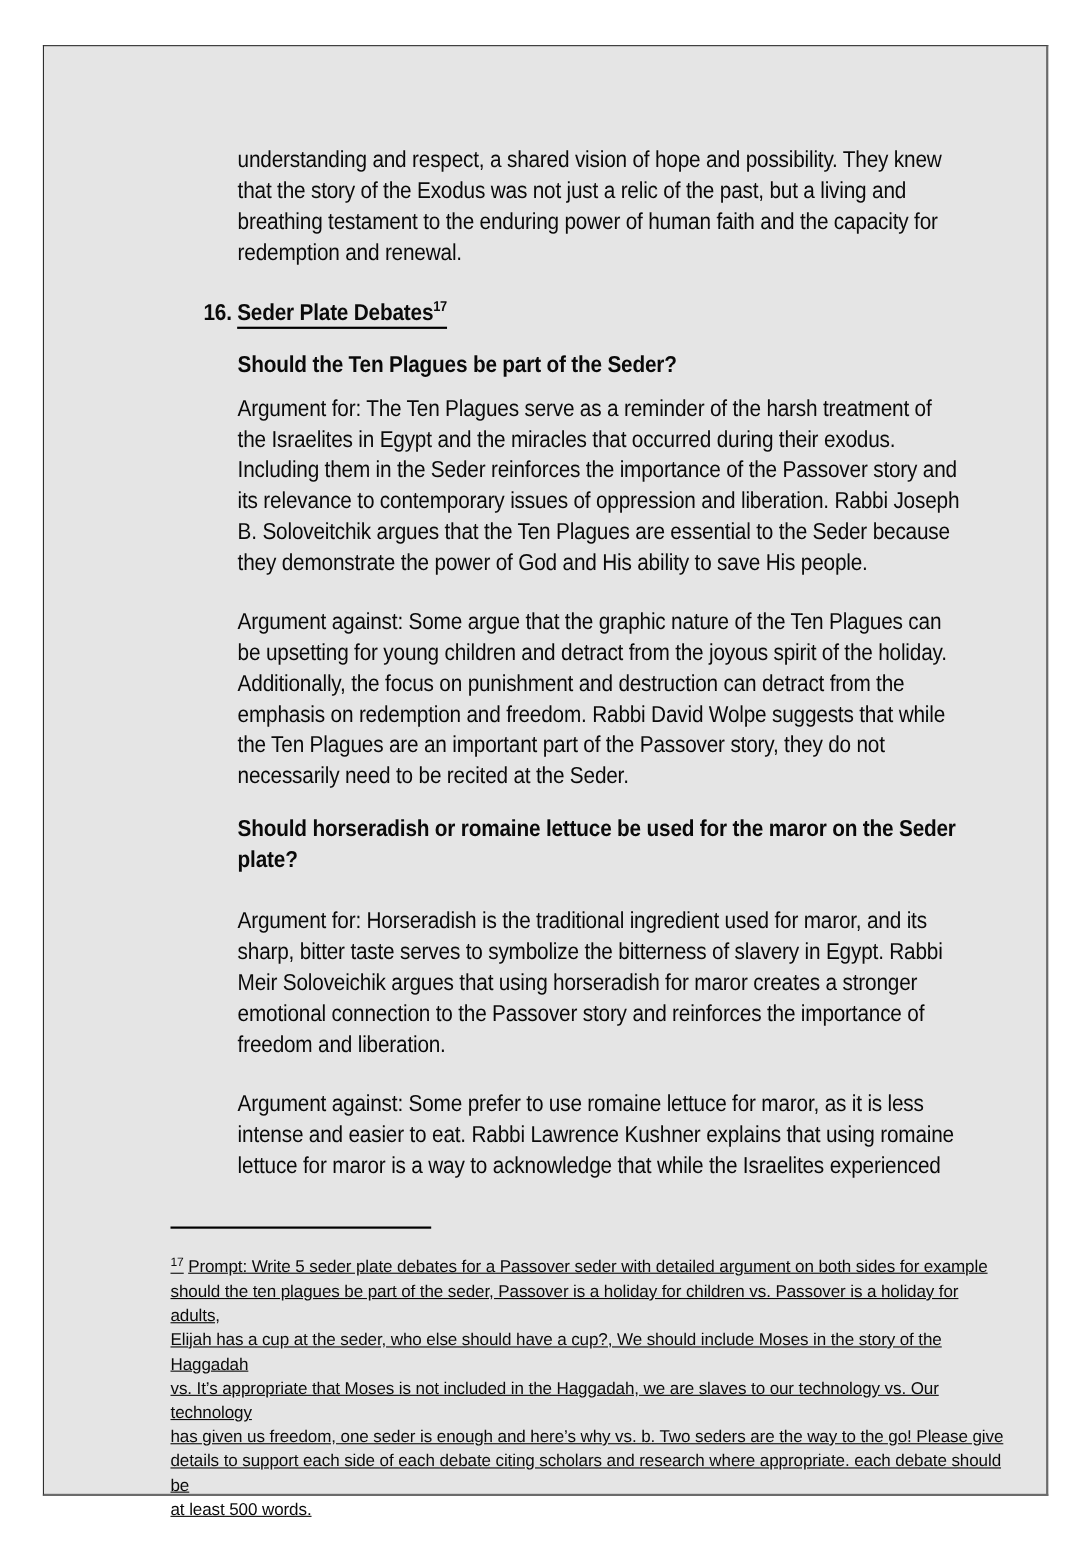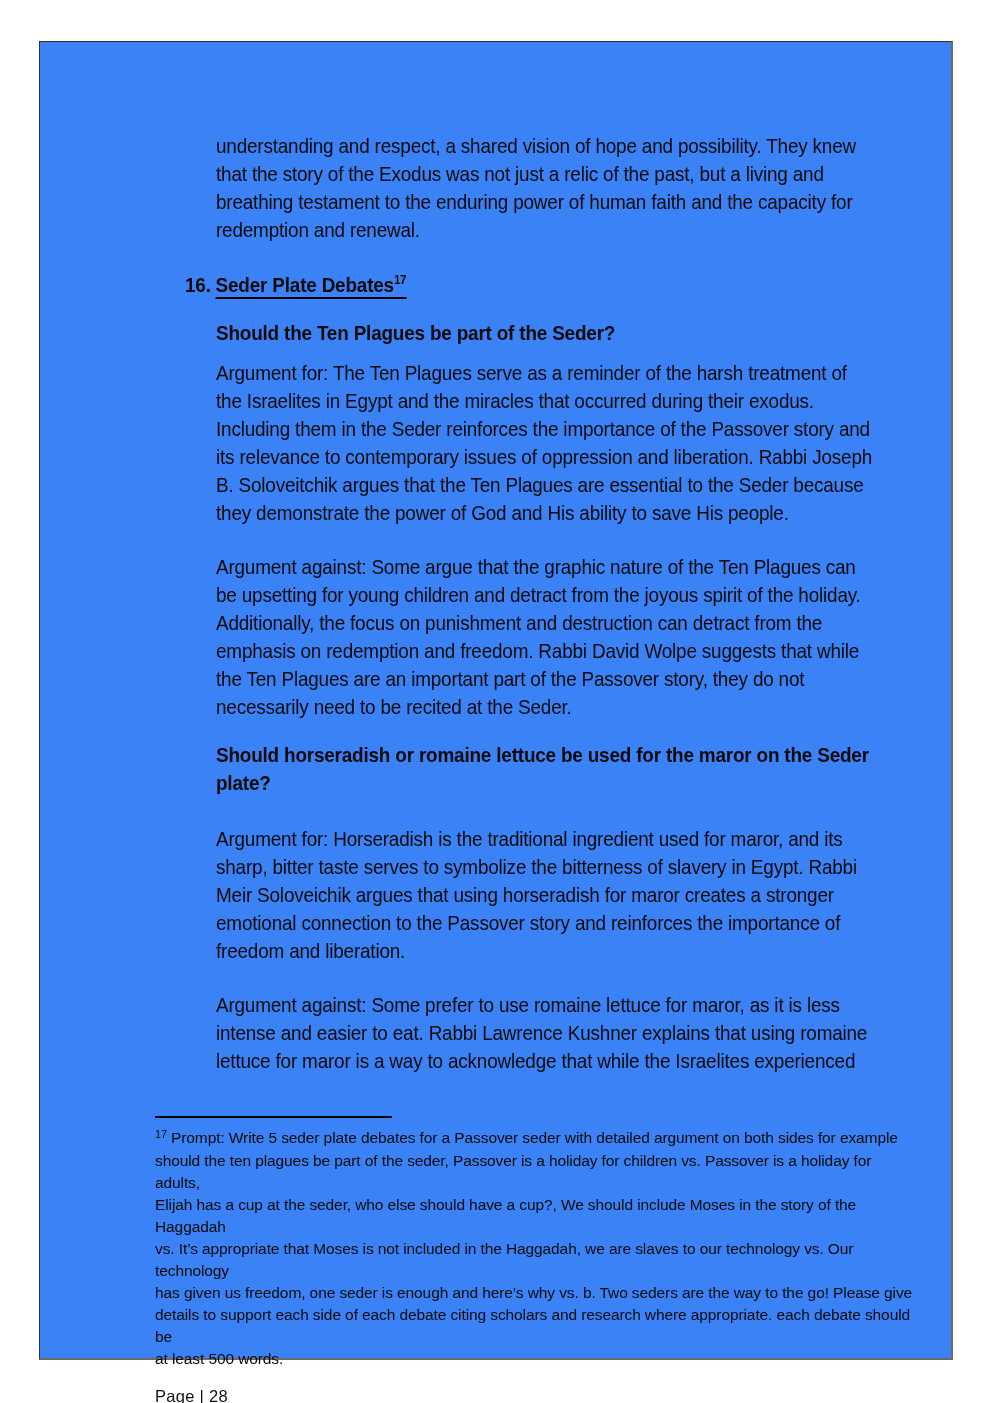--- a/index.html
+++ b/index.html
@@ -15,21 +15,21 @@
   .frame {
     position: absolute;
     left: 39px;
     top: 41px;
     width: 914px;
     height: 1319px;
     border-top: 1px solid #2f2f2f;
     border-left: 1px solid #2f2f2f;
     border-right: 2px solid #6b6b6b;
     border-bottom: 2px solid #6b6b6b;
-    background: #3b82f6;
+    background: #e5e5e5;
   }
   .content {
     padding: 90px 30px 0 115px;
   }
   
   .cond {
     transform: scaleX(0.9);
     transform-origin: 0 0;
     width: 778px;
   }
@@ -77,25 +77,26 @@
   .sub2 { margin-top: 20px; }
   .p4 { margin-top: 28px; }
   .p5 { margin-top: 26px; }
   .fn-sep {
     margin-top: 41px;
     width: 237px;
     height: 2px;
     background: #000000;
   }
   .fn {
-    margin-top: 9px;
+    margin-top: 24px;
     font-size: 15.5px;
     line-height: 22px;
     width: 762px;
     letter-spacing: -0.1px;
+    text-decoration: underline;
   }
   .fn-text { white-space: pre-line; }
   .fn-sup {
     font-size: 11px;
     position: relative;
     top: -5px;
     margin-right: 4px;
   }
   .pagenum {
     margin-top: 17px;

